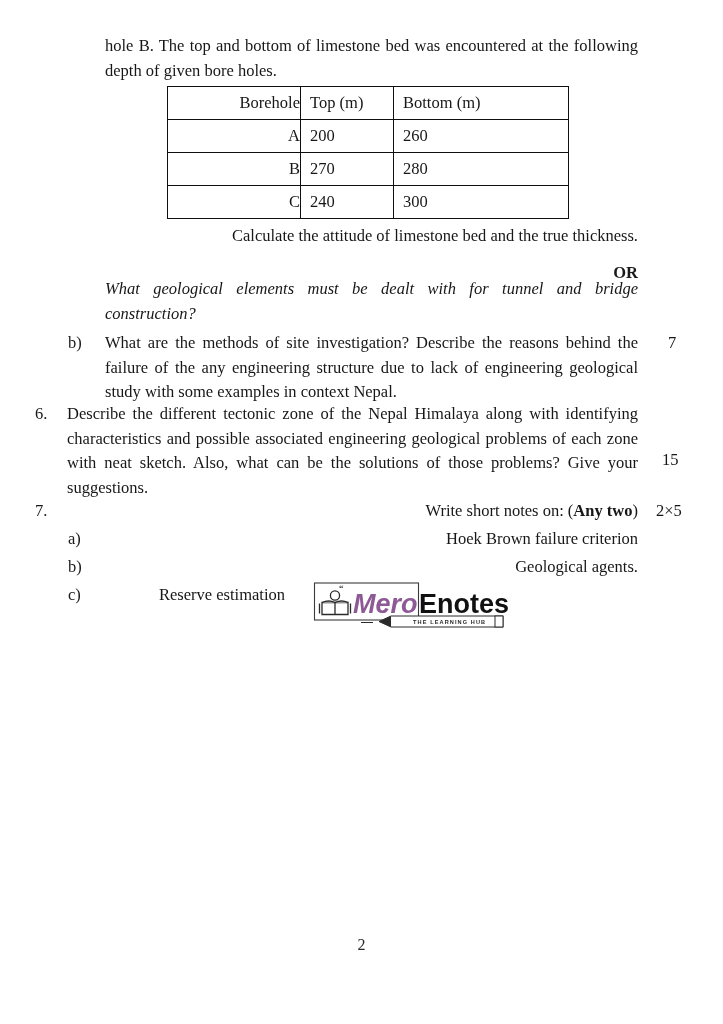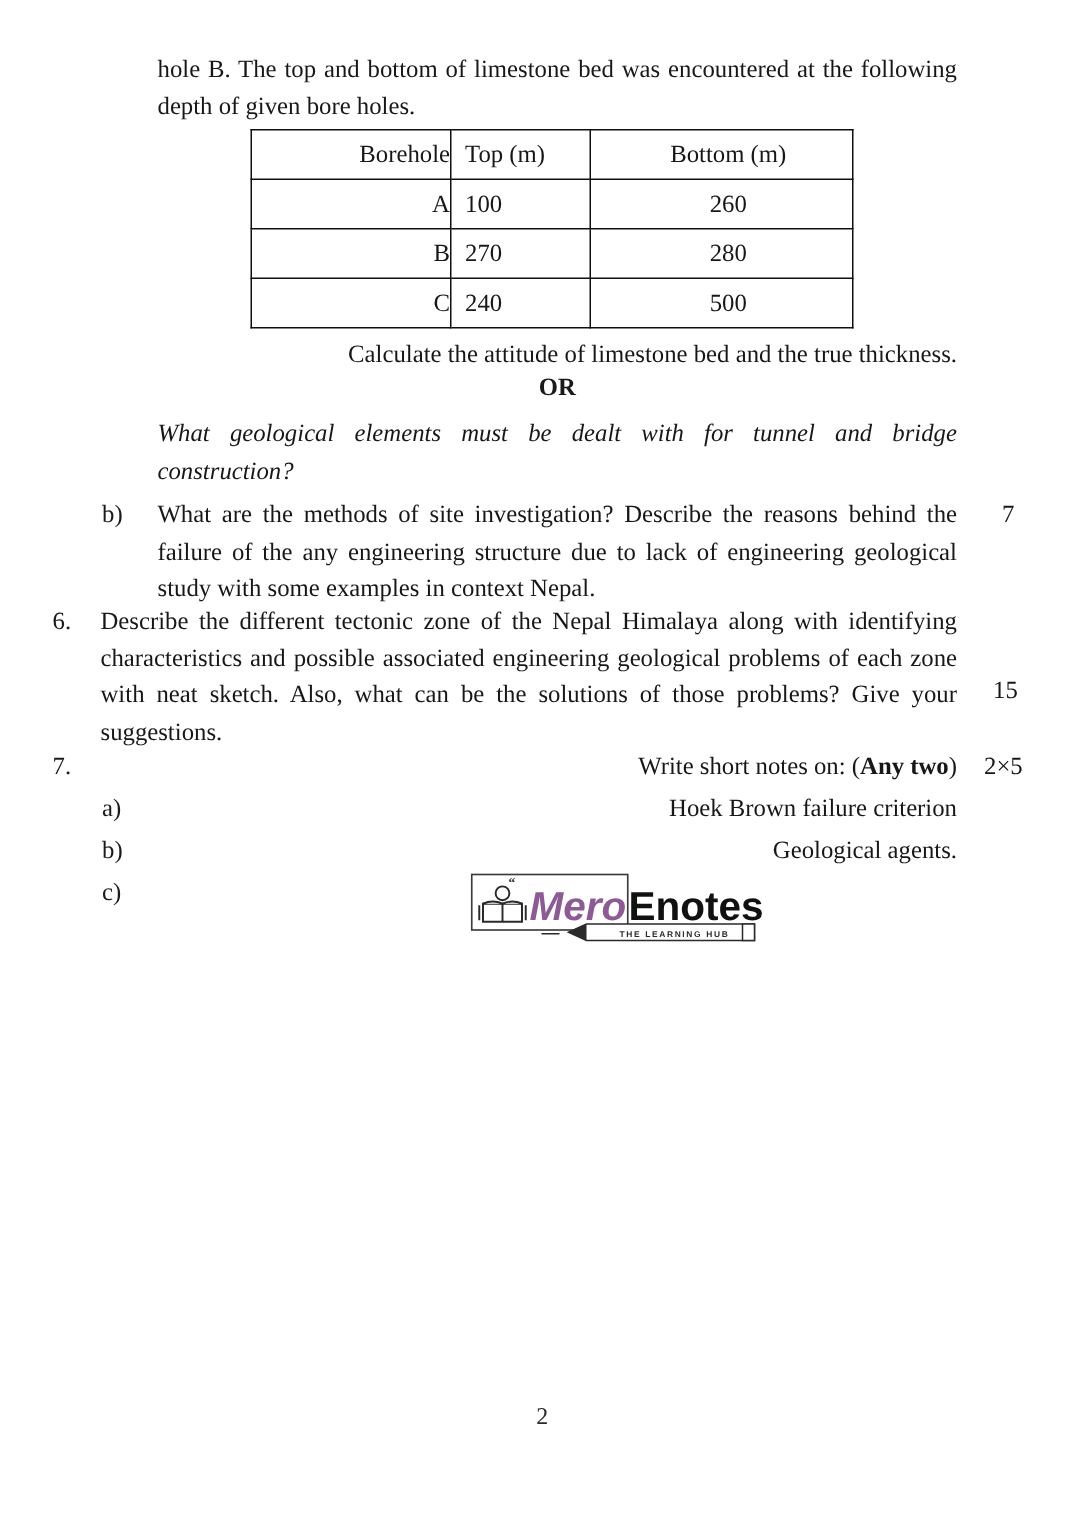--- a/index.html
+++ b/index.html
@@ -74,21 +74,21 @@
     border: 1px solid #0f0f0f;
     height: 32px;
     padding: 0 0 0 9px;
     font-size: 16.5px;
     line-height: 20px;
     vertical-align: middle;
     color: #171717;
   }
   .col-a { width: 123px; text-align: right; }
   .col-b { width: 83px; }
-  .col-c { width: 165px; text-align: center; }
+  .col-c { width: 165px; }
 
   
   .logo {
     position: absolute;
     left: 313px;
     top: 580px;
     width: 196px;
     height: 48px;
   }
   .logo svg { display: block; }
@@ -113,39 +113,39 @@
 
   <table class="bh-table">
     <tbody>
       <tr>
         <td class="col-a">Borehole</td>
         <td class="col-b">Top (m)</td>
         <td class="col-c">Bottom (m)</td>
       </tr>
       <tr>
         <td class="col-a">A</td>
-        <td class="col-b">100</td>
+        <td class="col-b">200</td>
         <td class="col-c">260</td>
       </tr>
       <tr>
         <td class="col-a">B</td>
         <td class="col-b">270</td>
         <td class="col-c">280</td>
       </tr>
       <tr>
         <td class="col-a">C</td>
         <td class="col-b">240</td>
-        <td class="col-c">500</td>
+        <td class="col-c">300</td>
       </tr>
     </tbody>
   </table>
 
   <div class="block nojust" style="left:105px; top:224px; width:533px;">Calculate the attitude of limestone bed and the true thickness.</div>
 
-  <div class="center-or" style="top:246px;">OR</div>
+  <div class="center-or" style="top:261px;text-align:right;">OR</div>
 
   <div class="block" style="left:105px; top:277px; width:533px;font-style:italic;">What geological elements must be dealt with for tunnel and bridge construction?</div>
 
   <div class="qnum" style="left:68px; top:331px; width:34px;">b)</div>
   <div class="block" style="left:105px; top:331px; width:533px;">What are the methods of site investigation? Describe the reasons behind the failure of the any engineering structure due to lack of engineering geological study with some examples in context Nepal.</div>
   <div class="marks" style="left:668px; top:331px;">7</div>
 
   <div class="qnum" style="left:35px; top:402px; width:32px;">6.</div>
   <div class="block" style="left:67px; top:402px; width:571px;">Describe the different tectonic zone of the Nepal Himalaya along with identifying characteristics and possible associated engineering geological problems of each zone with neat sketch. Also, what can be the solutions of those problems? Give your suggestions.</div>
   <div class="marks" style="left:662px; top:424px;margin-top:24px;">15</div>
@@ -156,20 +156,21 @@
   </div>
   <div class="marks" style="left:656px; top:499px;">2×5</div>
 
   <div class="qnum" style="left:68px; top:527px; width:34px;">a)</div>
   <div class="block nojust" style="left:105px; top:527px; width:533px;">Hoek Brown failure criterion</div>
 
   <div class="qnum" style="left:68px; top:555px; width:34px;">b)</div>
   <div class="block nojust" style="left:105px; top:555px; width:533px;">Geological agents.</div>
 
   <div class="qnum" style="left:68px; top:583px; width:34px;">c)</div>
+  <div class="block nojust" style="left:105px; top:583px; width:180px;">Reserve estimation</div>
 
   <div class="logo">
     <svg width="196" height="48" viewBox="0 0 196 48" xmlns="http://www.w3.org/2000/svg">
 
       <rect x="1.5" y="3" width="104" height="37" fill="none" stroke="#3b3b3b" stroke-width="1.1"></rect>
 
       <text x="26" y="11" font-family="'Liberation Serif', serif" font-size="9" fill="#2a2a2a" font-weight="bold">“</text>
       <text x="86" y="40" font-family="'Liberation Serif', serif" font-size="9" fill="#2a2a2a" font-weight="bold">„</text>
 
       <g stroke="#2a2a2a" stroke-width="1.3" fill="#ffffff">

